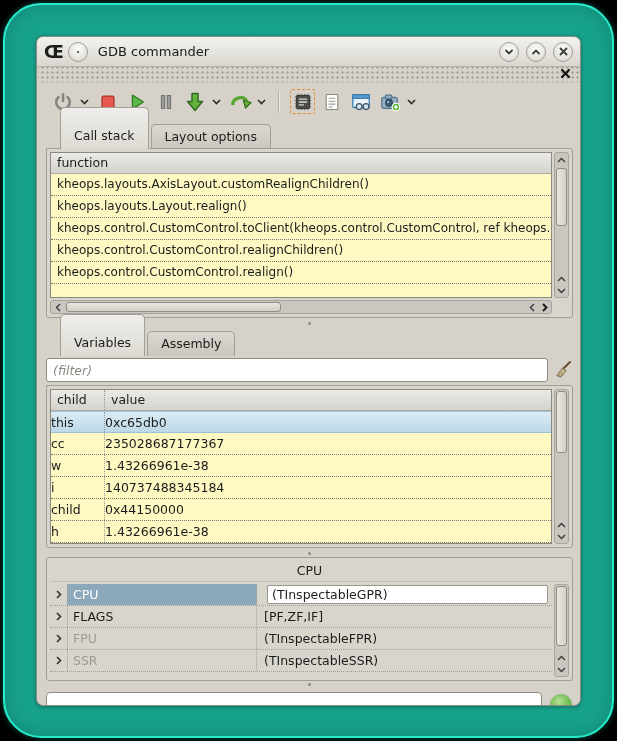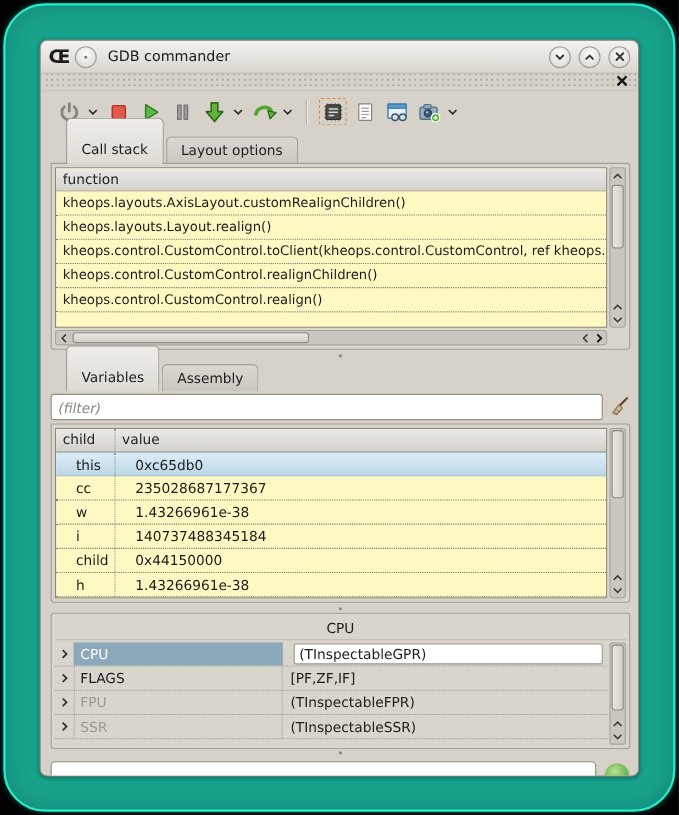--- a/index.html
+++ b/index.html
@@ -103,21 +103,21 @@
   .filterrow { height: 30px; flex: 0 0 30px; display: flex; align-items: center; padding: 0 7px 0 9px; gap: 5px; }
   .filterinput {
     flex: 1; height: 24px; border: 1px solid #8f8c85; border-radius: 3px;
     background: #fff; font-family: "DejaVu Sans", sans-serif;
     font-size: 12.5px; font-style: italic; color: #1c1c1c; padding: 0 6px; outline: none;
   }
   .filterinput::placeholder { color: #8a8880; font-style: italic; }
 
   
   .vrow { display: grid; grid-template-columns: 54px 1fr; height: 22px; border-bottom: 1px dotted #77756f; font-size: 12.5px; }
-  .vrow > div { line-height: 21px; padding-left: 18px; white-space: nowrap; overflow: hidden; color: #1c1c1c; }
+  .vrow > div { line-height: 21px; padding-left: 0; white-space: nowrap; overflow: hidden; color: #1c1c1c; }
   .vrow .ncell { border-right: 1px dotted #9a988f; }
   .vrow.sel { background: linear-gradient(#dcecf5, #bcd8e8); border-top: 1px solid #9dc0d6; border-bottom: 1px solid #9dc0d6; }
   .vheader { display: grid; grid-template-columns: 54px 1fr; height: 21px;
     background: linear-gradient(#eceae7, #d4d2cc); border-bottom: 1px solid #aeaca5; font-size: 12.5px; }
   .vheader > div { line-height: 20px; padding-left: 6px; color: #1c1c1c; }
   .vheader .ncell { border-right: 1px dotted #9a988f; }
 
   
   .cpu-title { height: 21px; line-height: 20px; text-align: center; font-size: 12.5px; color: #1c1c1c;
     border-bottom: 1px solid #c2bfb8; }

